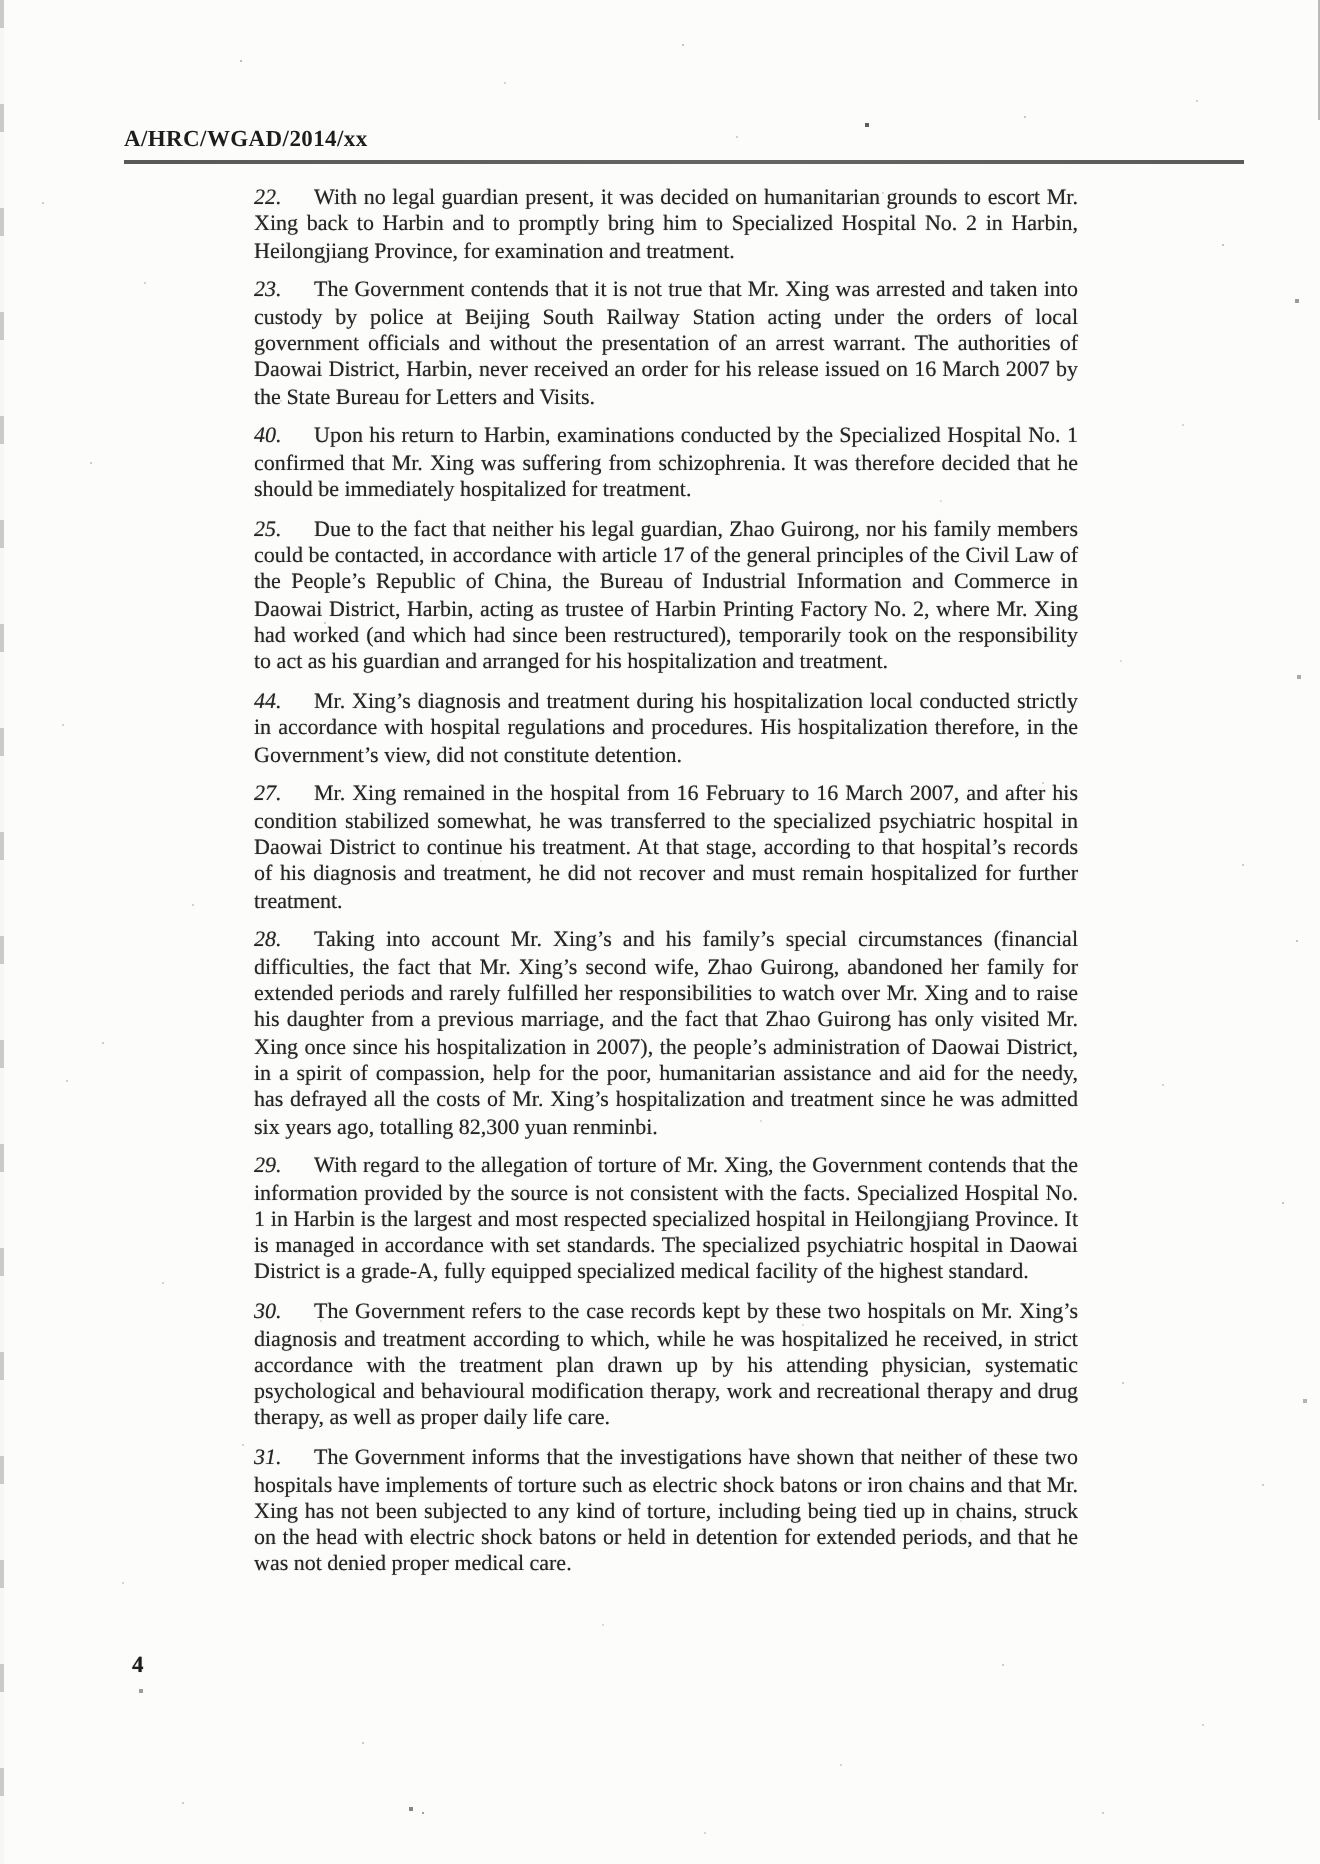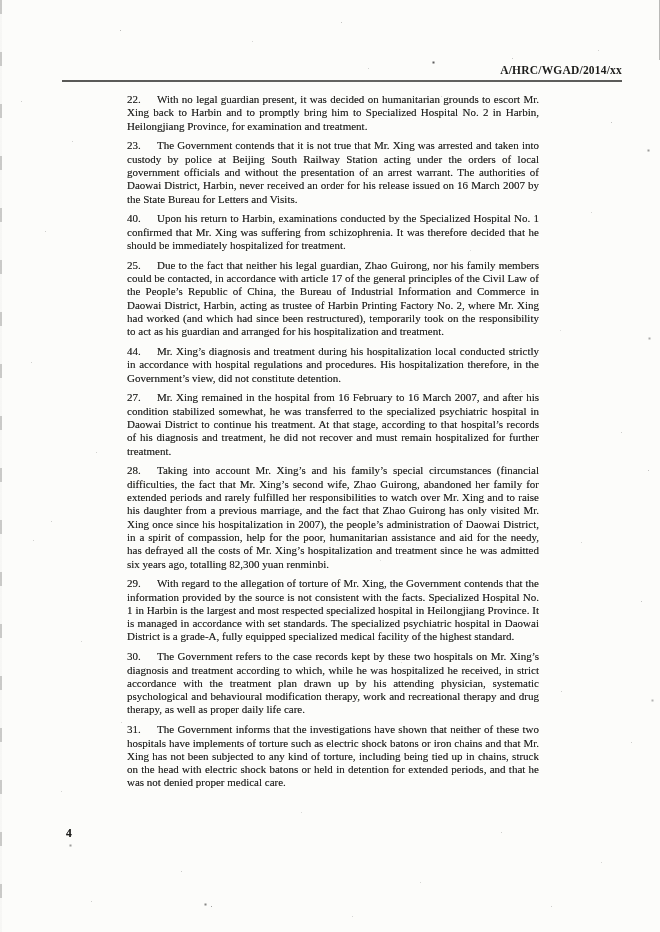--- a/index.html
+++ b/index.html
@@ -67,21 +67,20 @@
     position: absolute;
     right: 0; top: 0;
     width: 1px; height: 60px;
     background: rgba(60,60,58,.35);
   }
   .doc-header {
     position: absolute;
     left: 62px;
     top: 64px;
     width: 560px;
-    text-align: right;
   }
   .doc-symbol {
     display: block;
     font-size: 11.5px;
     font-weight: bold;
     letter-spacing: .2px;
     color: #1d1d1b;
   }
   .header-rule {
     margin-top: 4px;
@@ -99,20 +98,21 @@
     margin: 0 0 6.5px 0;
     font-size: 11px;
     line-height: 13.3px;
     text-align: justify;
     color: #262624;
     text-shadow: 0 0 .45px rgba(30,30,30,.55);
   }
   .pnum {
     display: inline-block;
     width: 30px;
+    font-style: italic;
   }
   .page-number {
     position: absolute;
     left: 66px;
     top: 827px;
     font-size: 11.5px;
     font-weight: bold;
     color: #1d1d1b;
     text-shadow: 0 0 .45px rgba(30,30,30,.55);
   }

